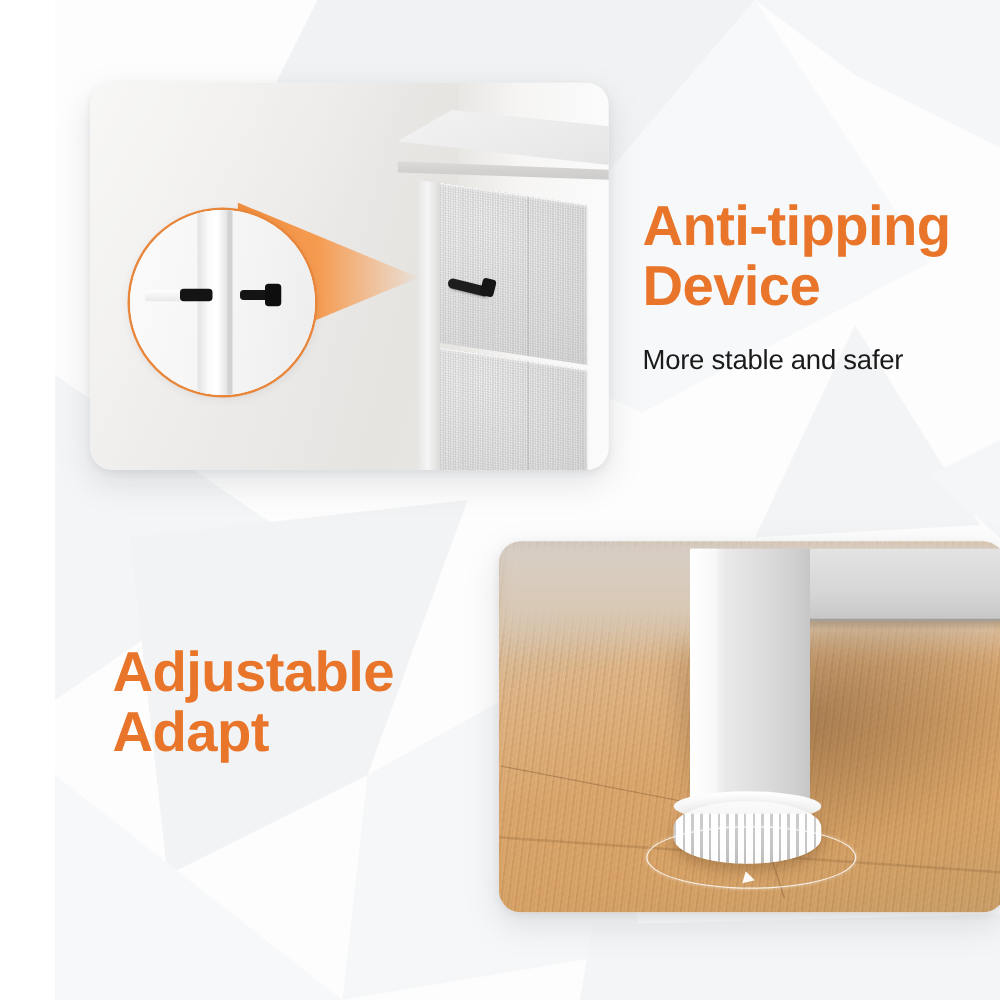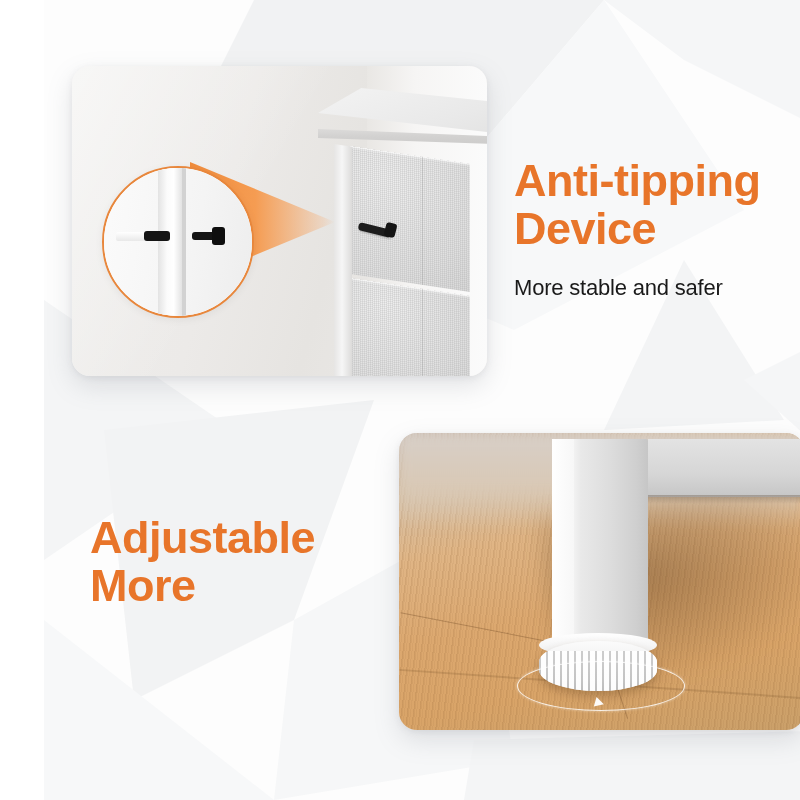--- a/index.html
+++ b/index.html
@@ -281,16 +281,16 @@
   </div>
 
   <div class="headline" id="copy-antitip">
     <p class="headline-text" style="color:#E8752A">Anti-tipping
 Device</p>
     <p class="sub-text" style="color:#1A1A1A">More stable and safer</p>
   </div>
 
   <div class="headline" id="copy-feet">
     <p class="headline-text" style="color:#E8752A">Adjustable
-More</p>
+Adapt</p>
   </div>
 
 </div>
 
 </body></html>

